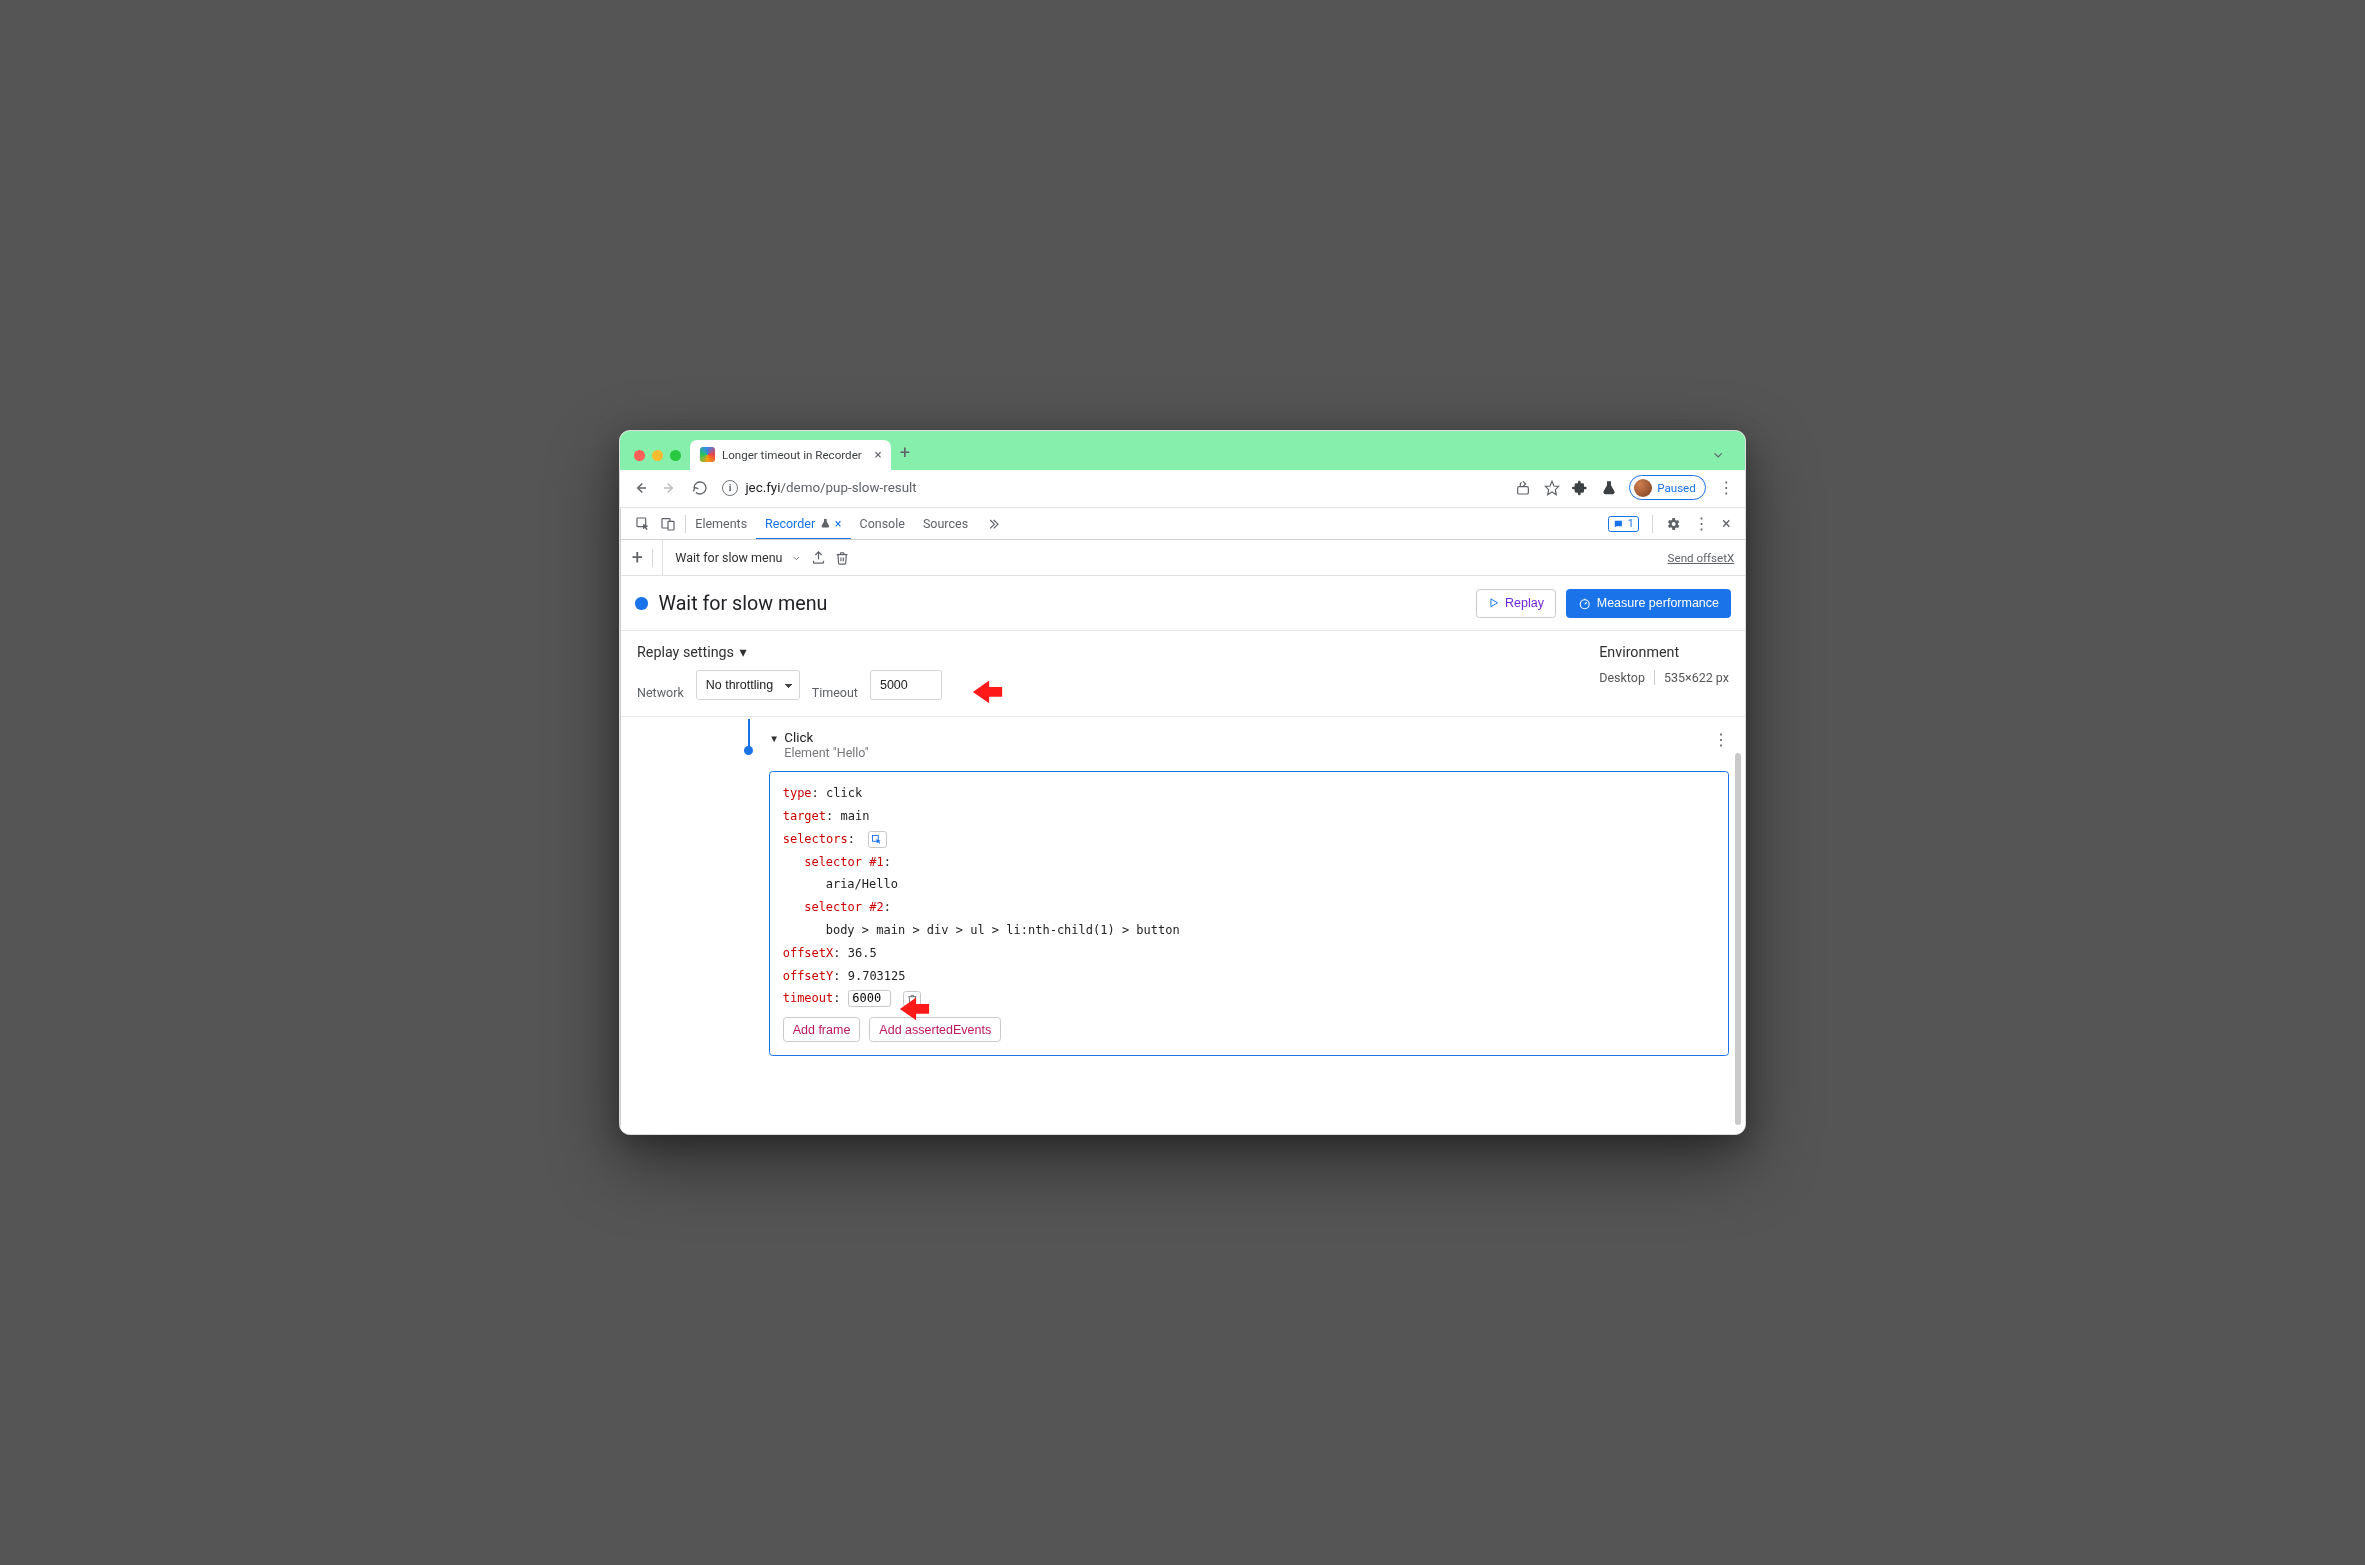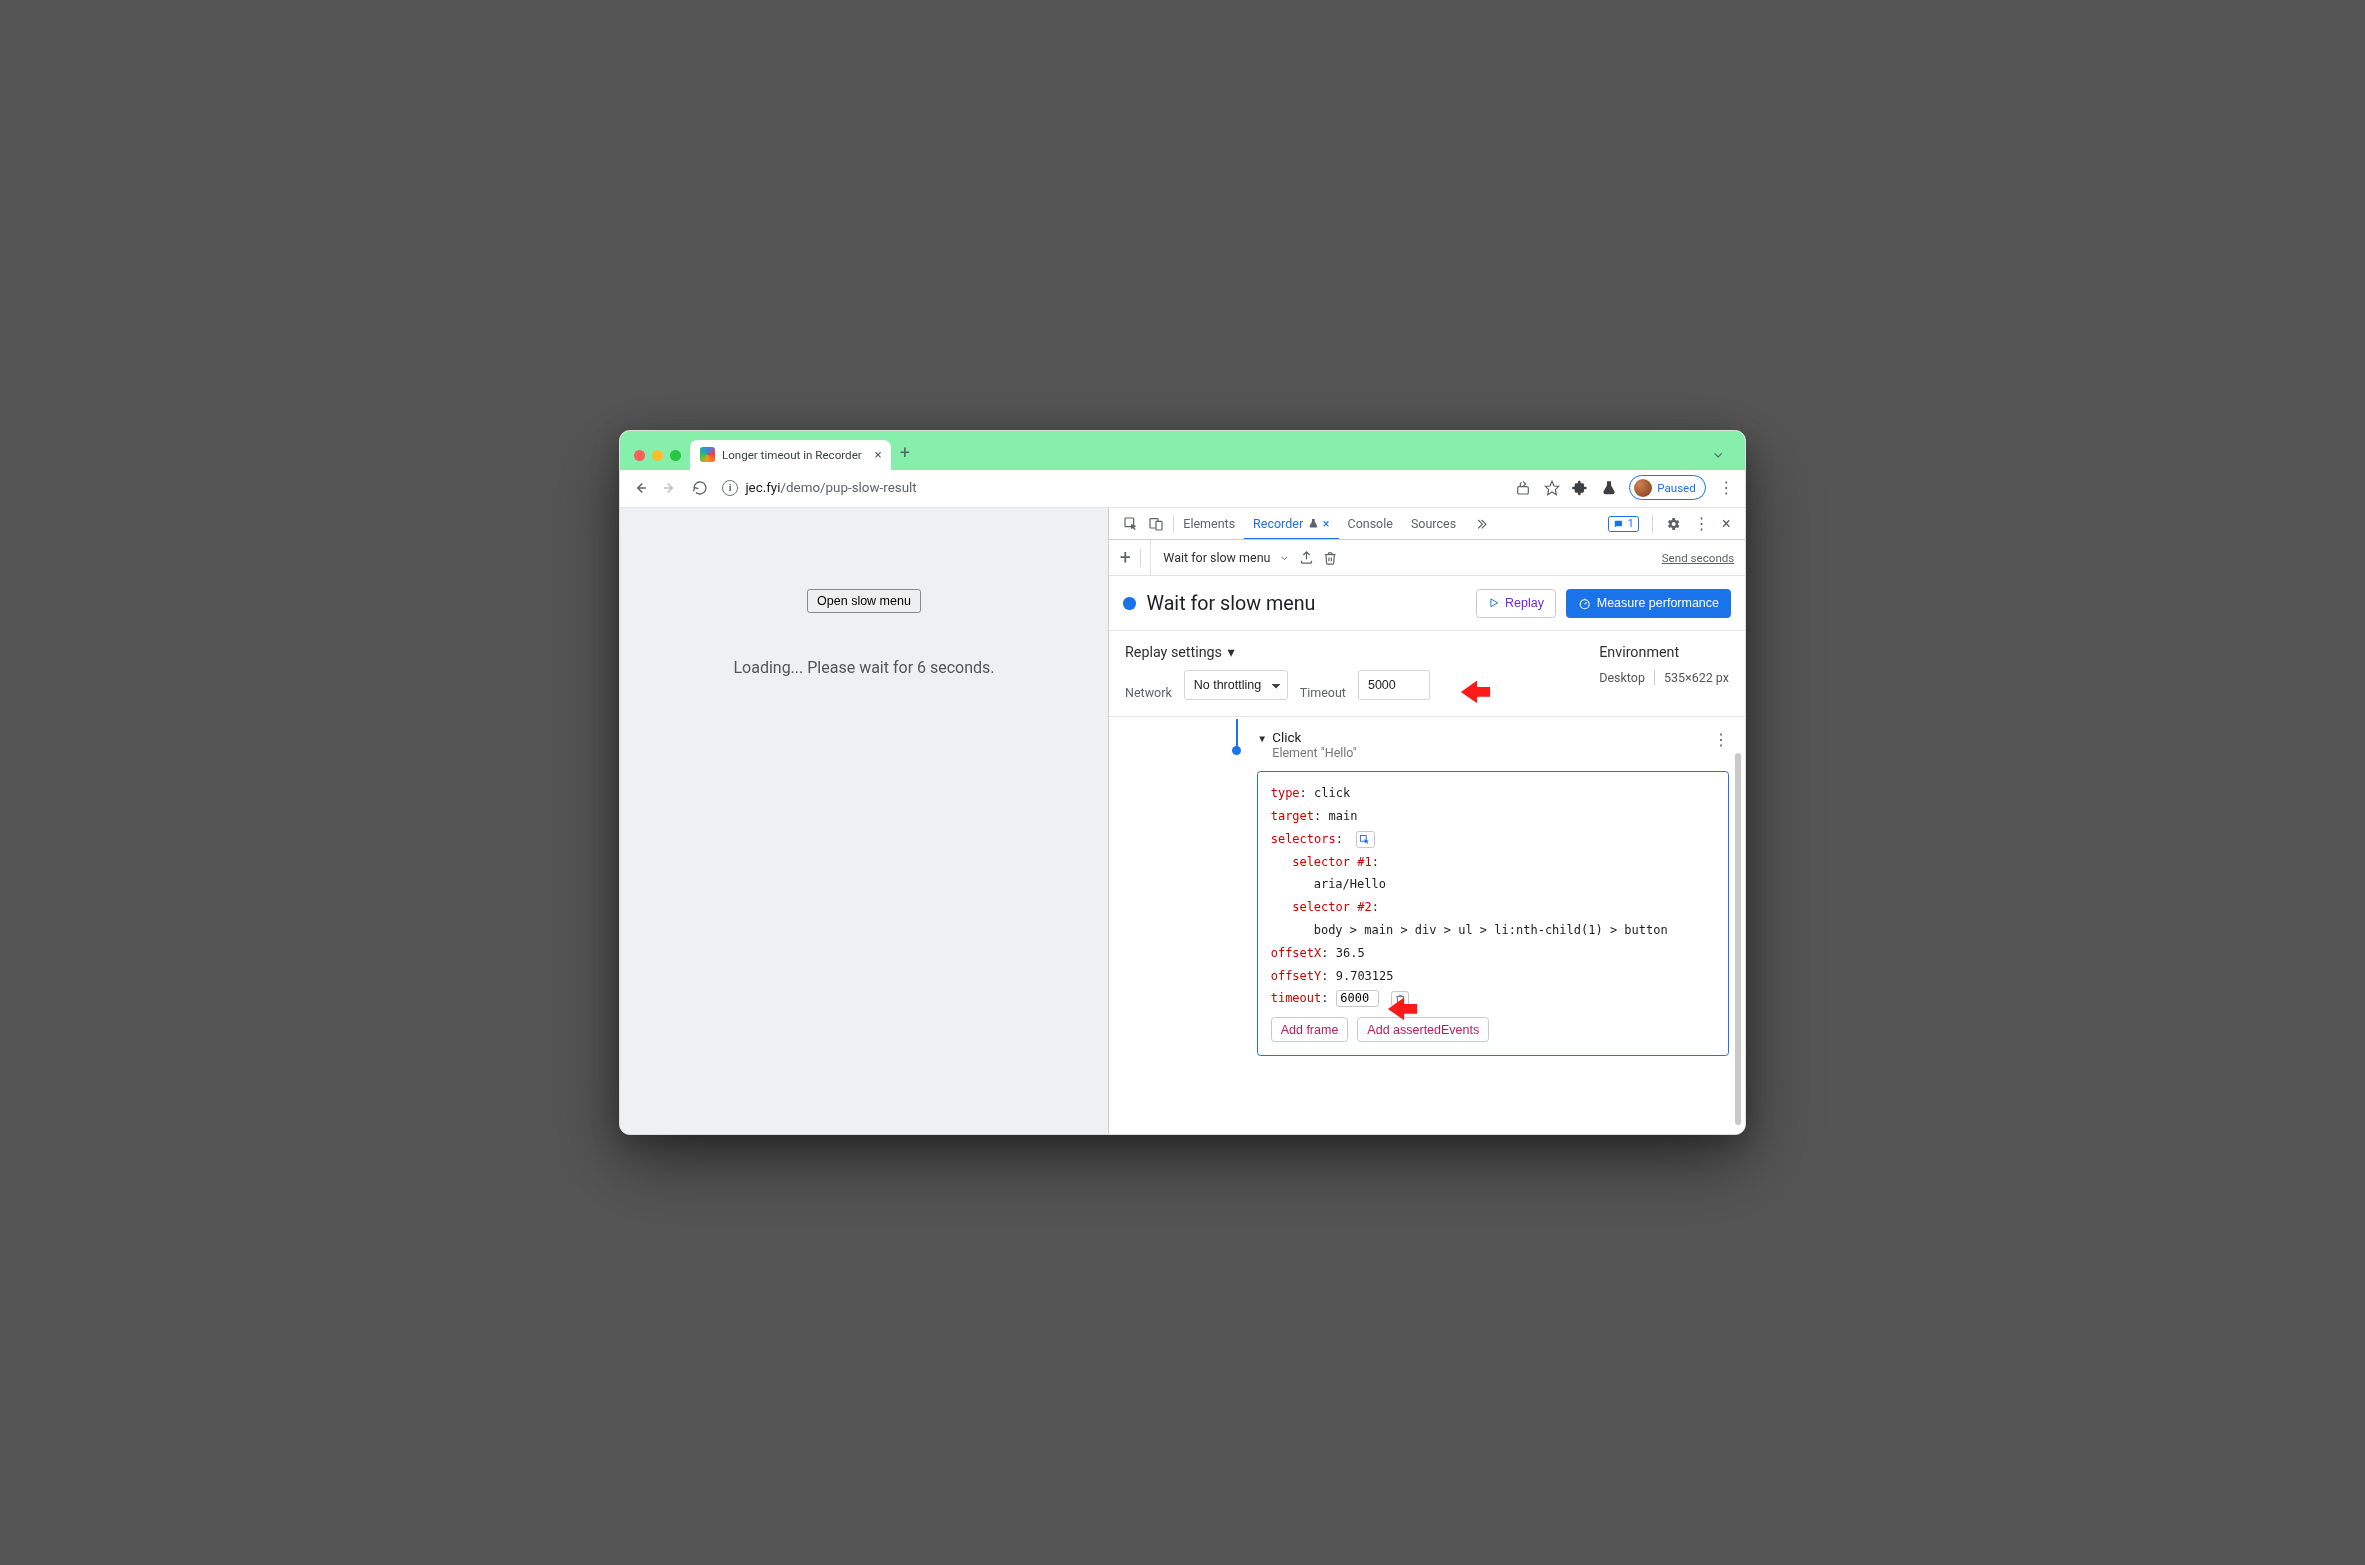--- a/index.html
+++ b/index.html
@@ -195,24 +195,20 @@
       <span class="paused-chip">
         <span class="avatar"></span>
         <span>Paused</span>
       </span>
       <span class="kebab">⋮</span>
     </div>
   </div>
 
   <div class="content">
 
-    <div class="page-pane">
-      <button class="demo">Open slow menu</button>
-      <div class="loading">Loading... Please wait for 6 seconds.</div>
-    </div>
 
     <div class="devtools">
 
       <div class="dt-tabs">
         <div class="dt-seg">
           <span>
             <svg width="16" height="16" viewBox="0 0 24 24" fill="none" stroke="#5f6368" stroke-width="1.8">
                 <rect x="3" y="3" width="13" height="13" rx="1"></rect>
                 <path d="M12 12l8 3-3 2 2 3-2 1-2-3-3 2z" fill="#5f6368" stroke="none"></path>
               </svg>
@@ -283,21 +279,21 @@
             </svg>
         </span>
         <span class="ico-btn">
           <svg width="14.3" height="14.3" viewBox="0 0 24 24" fill="none" stroke="#5f6368" stroke-width="2">
               <polyline points="3 6 5 6 21 6"></polyline>
               <path d="M19 6l-1 14a2 2 0 0 1-2 2H8a2 2 0 0 1-2-2L5 6"></path>
               <path d="M10 11v6M14 11v6"></path>
               <path d="M9 6V4a1 1 0 0 1 1-1h4a1 1 0 0 1 1 1v2"></path>
             </svg>
         </span>
-        <span class="send">Send seconds</span>
+        <span class="send">Send offsetX</span>
       </div>
 
       <div class="rec-header">
         <span class="rec-dot"></span>
         <span class="rec-title">Wait for slow menu</span>
         <span class="grow"></span>
         <button class="btn outline">
           <svg width="11.6" height="11.6" viewBox="0 0 24 24" fill="none" stroke="#1a73e8" stroke-width="2">
               <polygon points="6 4 20 12 6 20"></polygon>
             </svg>

